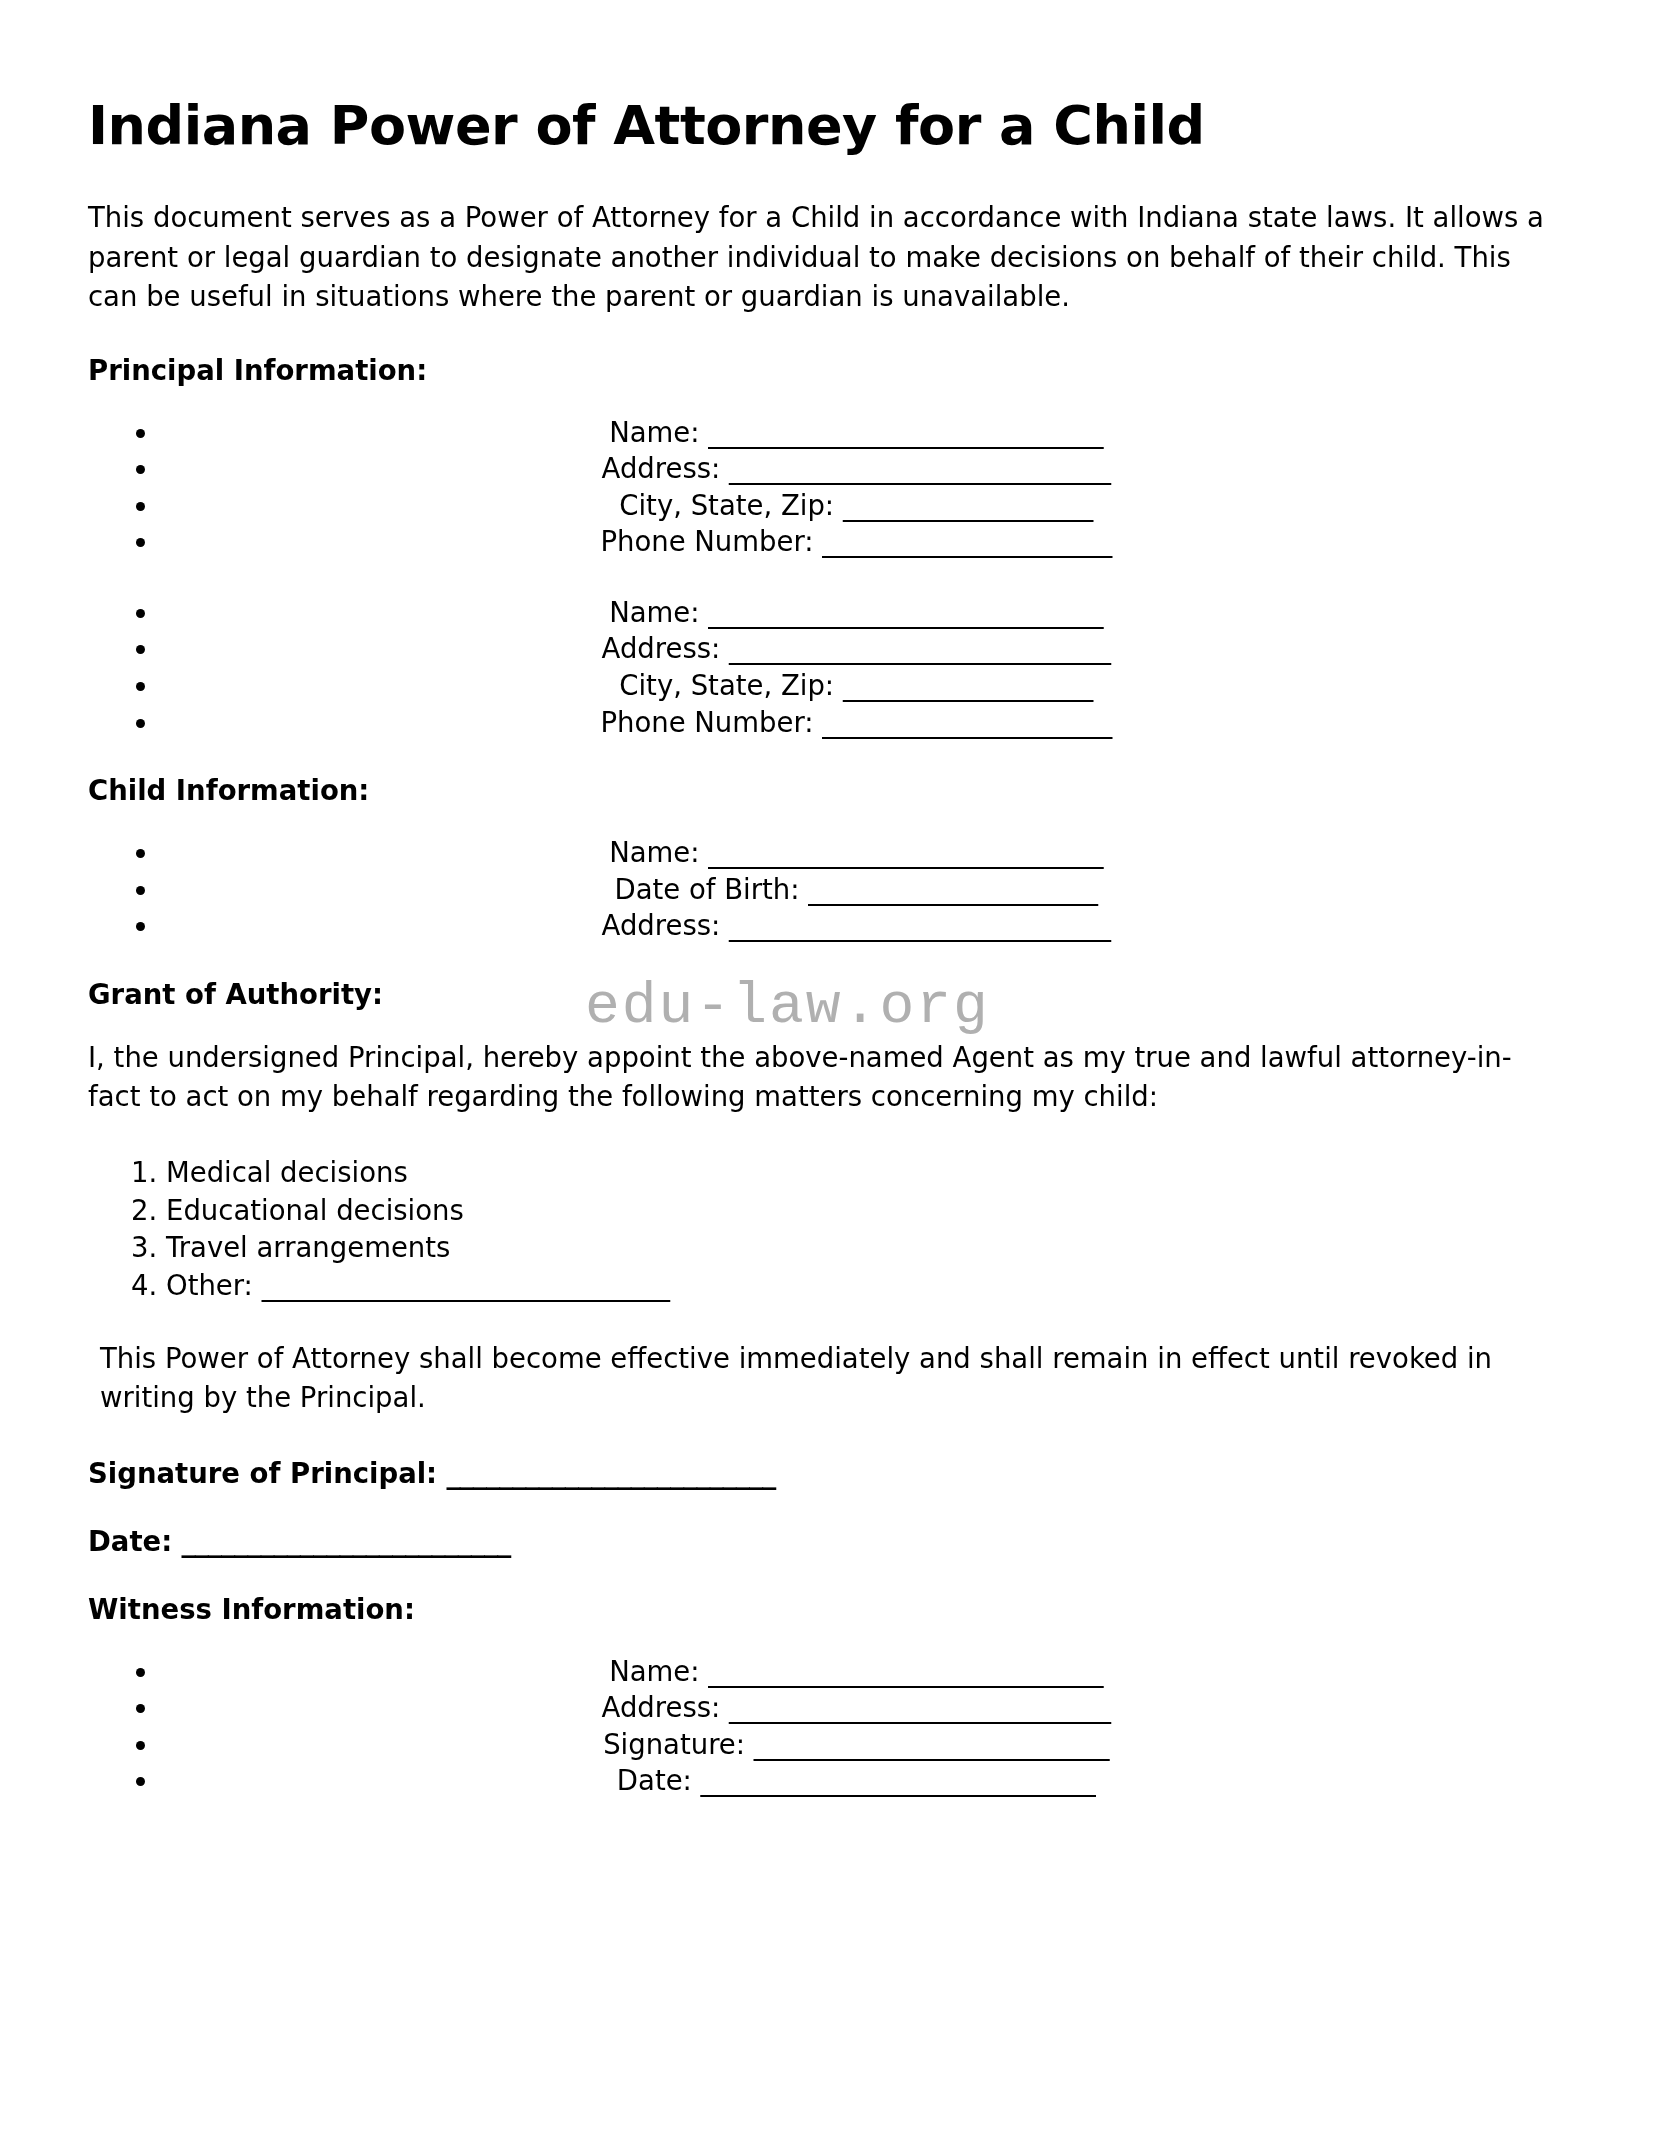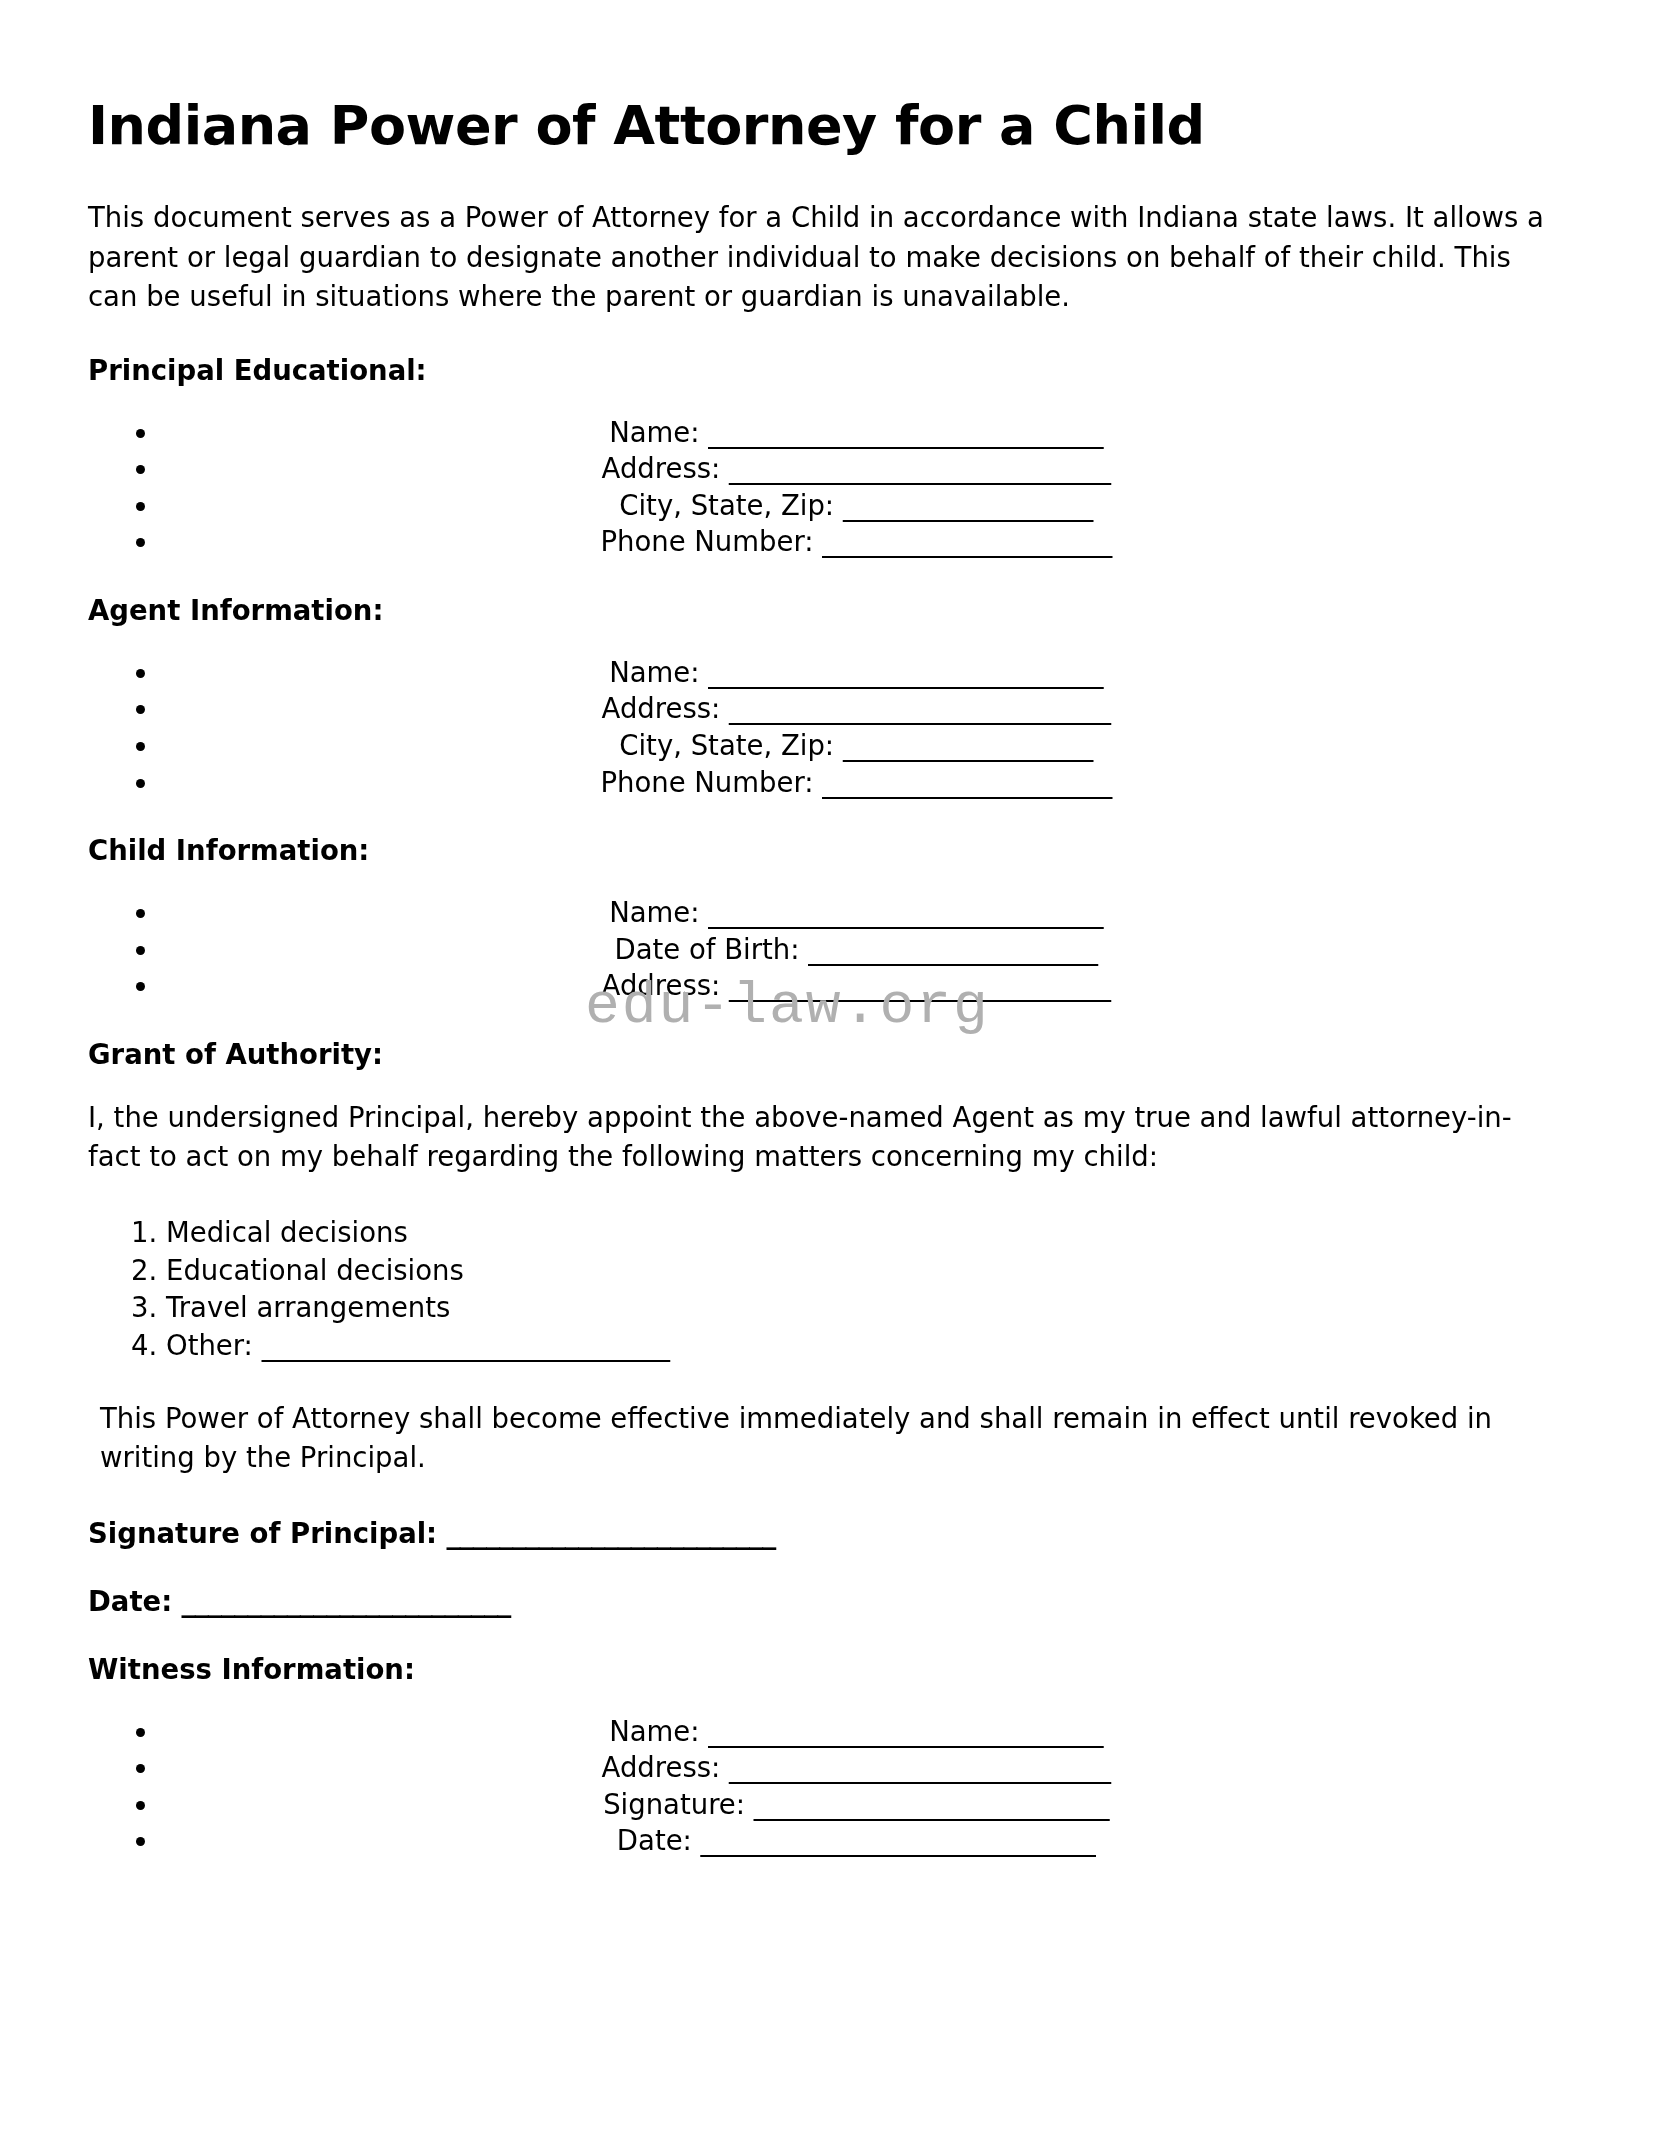--- a/index.html
+++ b/index.html
@@ -93,29 +93,28 @@
 </style>
 </head>
 <body>
 
 <div class="page">
 
   <h1 class="doc-title">Indiana Power of Attorney for a Child</h1>
 
   <p class="para">This document serves as a Power of Attorney for a Child in accordance with Indiana state laws. It allows a parent or legal guardian to designate another individual to make decisions on behalf of their child. This can be useful in situations where the parent or guardian is unavailable.</p>
 
-  <h2 class="section-heading">Principal Educational:</h2>
+  <h2 class="section-heading">Principal Information:</h2>
   <ul class="field-list">
     <li><span>Name:</span> <span class="blank">______________________________</span></li>
     <li><span>Address:</span> <span class="blank">_____________________________</span></li>
     <li><span>City, State, Zip:</span> <span class="blank">___________________</span></li>
     <li><span>Phone Number:</span> <span class="blank">______________________</span></li>
   </ul>
 
-  <h2 class="section-heading">Agent Information:</h2>
   <ul class="field-list">
     <li><span>Name:</span> <span class="blank">______________________________</span></li>
     <li><span>Address:</span> <span class="blank">_____________________________</span></li>
     <li><span>City, State, Zip:</span> <span class="blank">___________________</span></li>
     <li><span>Phone Number:</span> <span class="blank">______________________</span></li>
   </ul>
 
   <h2 class="section-heading">Child Information:</h2>
   <ul class="field-list">
     <li><span>Name:</span> <span class="blank">______________________________</span></li>

